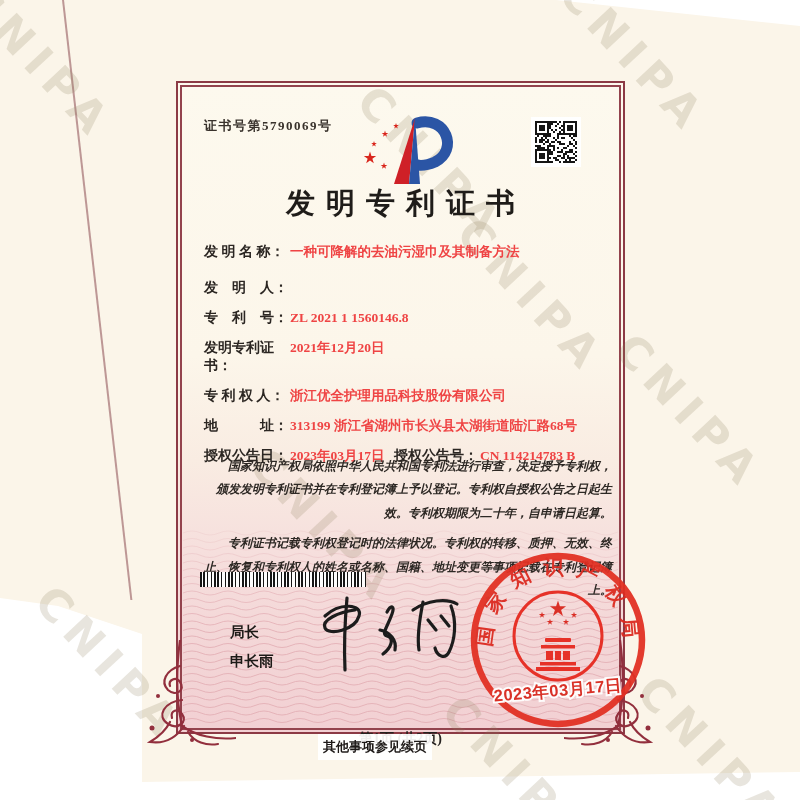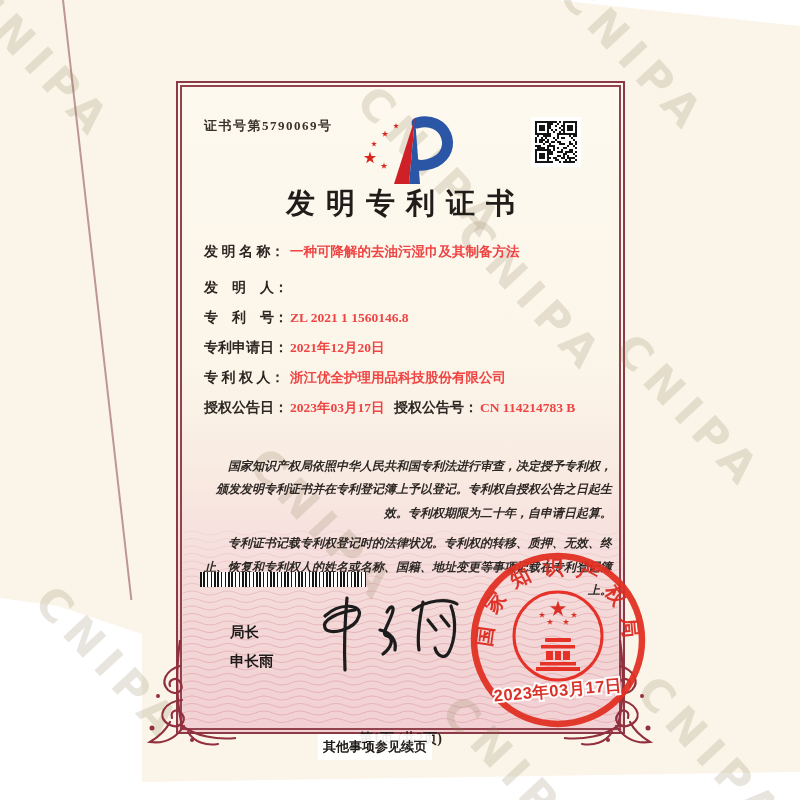--- a/index.html
+++ b/index.html
@@ -430,26 +430,30 @@
         <span class="fvalue">一种可降解的去油污湿巾及其制备方法</span>
       </div>
       <div class="frow">
         <span class="flabel">发　明　人：</span>
       </div>
       <div class="frow">
         <span class="flabel">专　利　号：</span>
         <span class="fvalue">ZL 2021 1 1560146.8</span>
       </div>
       <div class="frow">
-        <span class="flabel">专利申请日：</span>
+        <span class="flabel">发明专利证书：</span>
         <span class="fvalue">2021年12月20日</span>
       </div>
       <div class="frow">
         <span class="flabel">专 利 权 人：</span>
         <span class="fvalue">浙江优全护理用品科技股份有限公司</span>
+      </div>
+      <div class="frow">
+        <span class="flabel">地　　　址：</span>
+        <span class="fvalue">313199 浙江省湖州市长兴县太湖街道陆汇路68号</span>
       </div>
       <div class="frow">
         <span class="flabel">授权公告日：</span>
         <span class="fvalue w">2023年03月17日</span>
         <span class="flabel">授权公告号：</span>
         <span class="fvalue">CN 114214783 B</span>
       </div>
     </div>
 
     <div class="paras">

